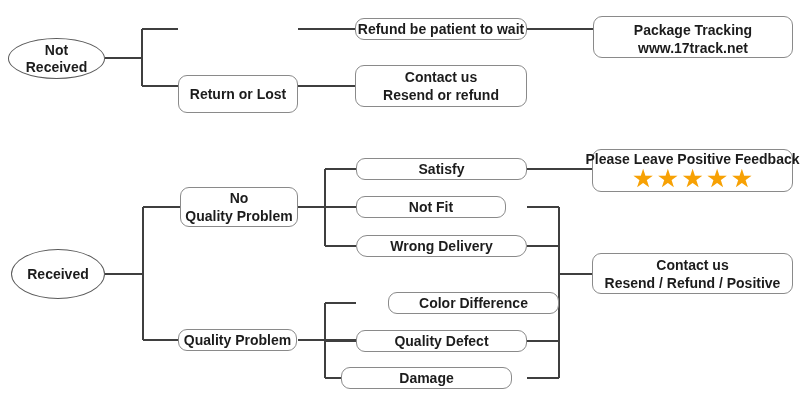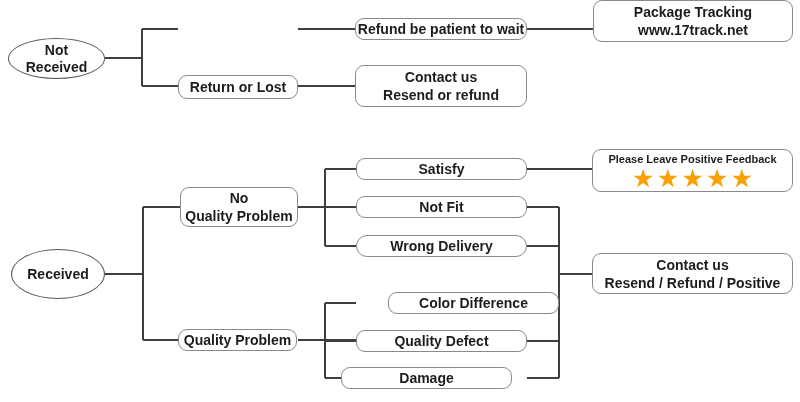--- a/index.html
+++ b/index.html
@@ -36,21 +36,21 @@
     border-radius:50%;
     display:flex;
     flex-direction:column;
     align-items:center;
     justify-content:center;
     text-align:center;
     font-size:14px;
     font-weight:600;
     line-height:17px;
   }
-  .feedback-label{font-size:11px;line-height:15px;}
+  .feedback-label{font-size:14px;line-height:15px;}
   .stars{
     font-size:22px;
     line-height:22px;
     letter-spacing:5px;
     color:#f7a104;
     margin-top:1px;
     text-indent:5px;
   }
   .node span, .ellipse span{display:block;}
 </style>
@@ -95,26 +95,26 @@
   <div class="ellipse" style="left:8px;top:38px;width:97px;height:41px;">
     <span>Not</span>
     <span>Received</span>
   </div>
 
 
   <div class="node" style="left:355px;top:18px;width:172px;height:22px;">
     <span>Refund be patient to wait</span>
   </div>
 
-  <div class="node" style="left:593px;top:0;width:200px;height:42px;">
+  <div class="node" style="left:593px;top:16px;width:200px;height:42px;justify-content:flex-end;">
     <span>Package Tracking</span>
     <span>www.17track.net</span>
   </div>
 
-  <div class="node" style="left:178px;top:75px;width:120px;height:24px;">
+  <div class="node" style="left:178px;top:75px;width:120px;height:38px;">
     <span>Return or Lost</span>
   </div>
 
   <div class="node" style="left:355px;top:65px;width:172px;height:42px;">
     <span>Contact us</span>
     <span>Resend or refund</span>
   </div>
 
   <div class="ellipse" style="left:11px;top:249px;width:94px;height:50px;">
     <span>Received</span>
@@ -122,21 +122,21 @@
 
   <div class="node" style="left:180px;top:187px;width:118px;height:40px;">
     <span>No</span>
     <span>Quality Problem</span>
   </div>
 
   <div class="node" style="left:356px;top:158px;width:171px;height:22px;">
     <span>Satisfy</span>
   </div>
 
-  <div class="node" style="left:356px;top:196px;width:171px;height:22px;">
+  <div class="node" style="left:356px;top:196px;width:150px;height:22px;">
     <span>Not Fit</span>
   </div>
 
   <div class="node" style="left:356px;top:235px;width:171px;height:22px;border-radius:11px;">
     <span>Wrong Delivery</span>
   </div>
 
   <div class="node" style="left:592px;top:149px;width:201px;height:43px;">
     <span class="feedback-label">Please Leave Positive Feedback</span>
     <span class="stars">★★★★★</span>

